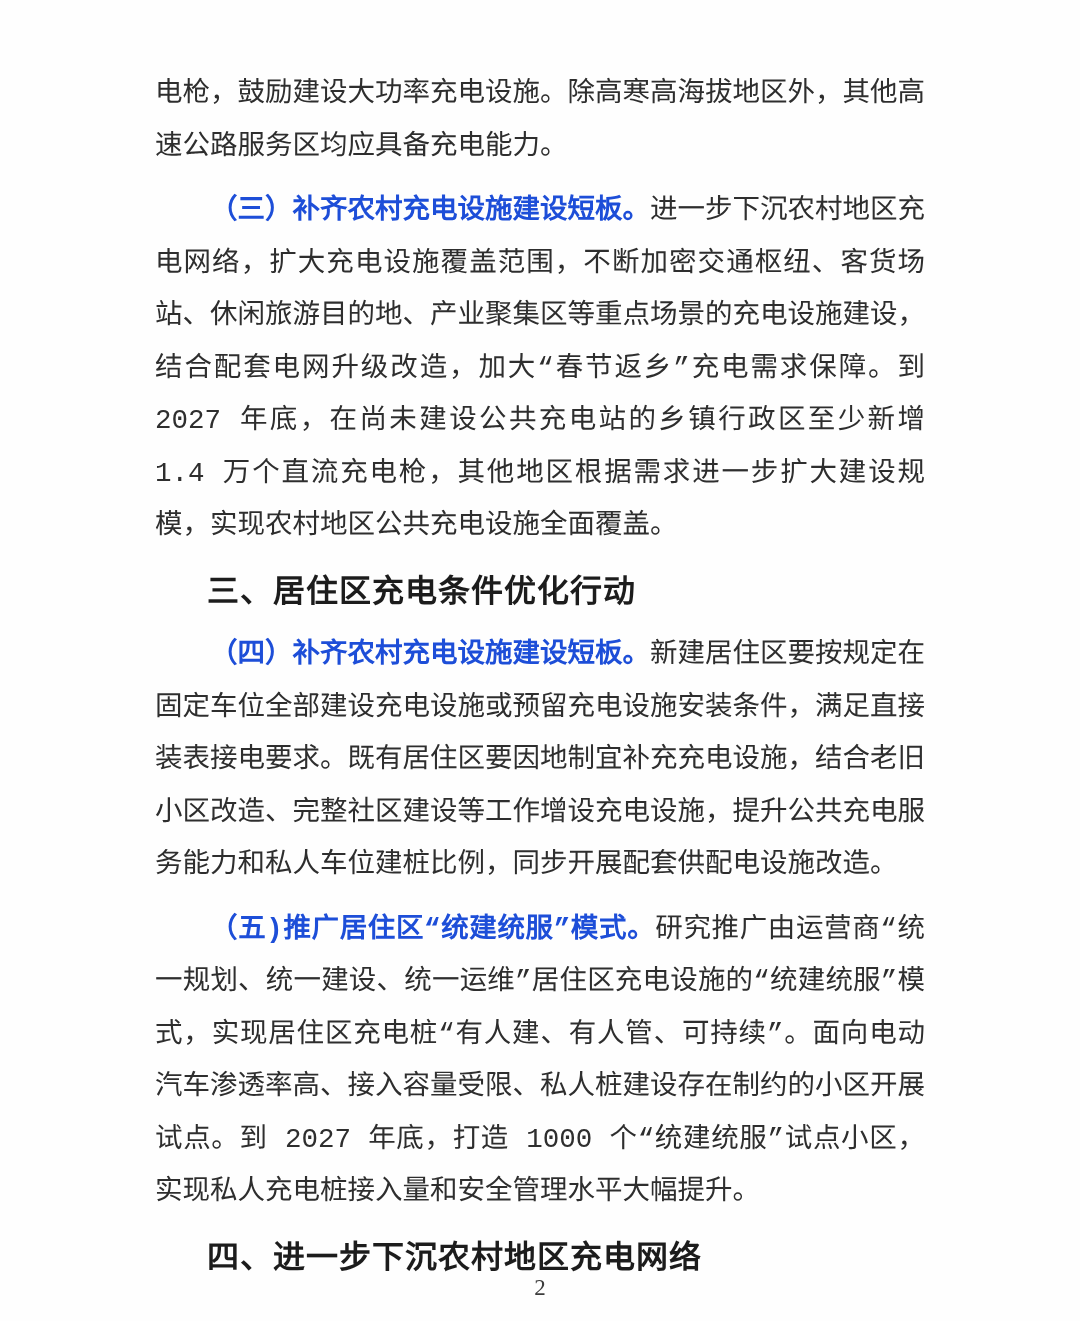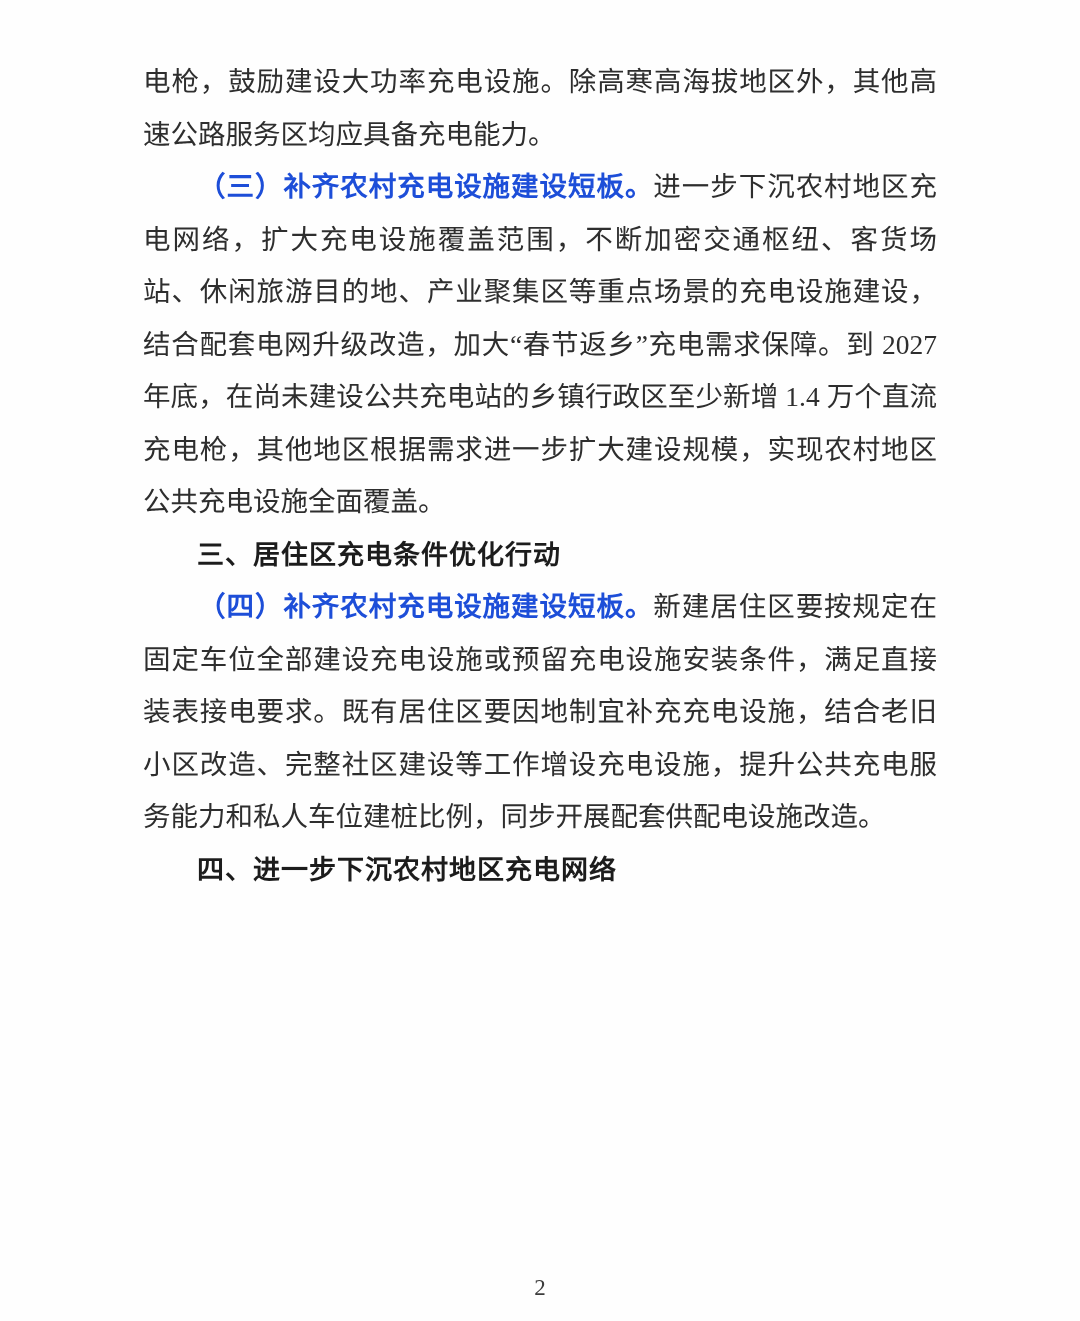--- a/index.html
+++ b/index.html
@@ -20,35 +20,36 @@
     top: 56px;
     left: 143px;
     width: 794px;
     font-family: "Liberation Serif", "DejaVu Serif", serif;
     font-size: 27.5px;
     line-height: 52.5px;
     color: #2e2e2e;
     text-align: justify;
   }
   .para {
-    margin: 0;
+    margin: 12px;
     text-indent: 2em;
+    font-family: Liberation Mono, monospace;
   }
   .para.no-indent {
     text-indent: 0;
   }
   .lead {
     font-weight: bold;
     color: #1d4ed8;
   }
   .heading {
     margin: 0;
     font-family: "Liberation Sans", "DejaVu Sans", sans-serif;
     font-weight: bold;
-    font-size: 27px;
+    font-size: 32px;
     line-height: 52.5px;
     text-indent: 2em;
     text-align: left;
     color: #1c1c1c;
     letter-spacing: 1px;
   }
   .footer {
     position: absolute;
     top: 1268px;
     left: 0;
@@ -62,18 +63,19 @@
 </style>
 </head>
 <body>
 
 <div class="page">
   <main class="doc-body" id="doc-body">
       <p class="para no-indent"><span>电枪，鼓励建设大功率充电设施。除高寒高海拔地区外，其他高速公路服务区均应具备充电能力。</span></p>
       <p class="para"><strong class="lead">（三）补齐农村充电设施建设短板。</strong><span>进一步下沉农村地区充电网络，扩大充电设施覆盖范围，不断加密交通枢纽、客货场站、休闲旅游目的地、产业聚集区等重点场景的充电设施建设，结合配套电网升级改造，加大“春节返乡”充电需求保障。到 2027 年底，在尚未建设公共充电站的乡镇行政区至少新增 1.4 万个直流充电枪，其他地区根据需求进一步扩大建设规模，实现农村地区公共充电设施全面覆盖。</span></p>
       <h2 class="heading">三、居住区充电条件优化行动</h2>
       <p class="para"><strong class="lead">（四）补齐农村充电设施建设短板。</strong><span>新建居住区要按规定在固定车位全部建设充电设施或预留充电设施安装条件，满足直接装表接电要求。既有居住区要因地制宜补充充电设施，结合老旧小区改造、完整社区建设等工作增设充电设施，提升公共充电服务能力和私人车位建桩比例，同步开展配套供配电设施改造。</span></p>
+      <p class="para"><strong class="lead">（五)推广居住区“统建统服”模式。</strong><span>研究推广由运营商“统一规划、统一建设、统一运维”居住区充电设施的“统建统服”模式，实现居住区充电桩“有人建、有人管、可持续”。面向电动汽车渗透率高、接入容量受限、私人桩建设存在制约的小区开展试点。到 2027 年底，打造 1000 个“统建统服”试点小区，实现私人充电桩接入量和安全管理水平大幅提升。</span></p>
       <h2 class="heading">四、进一步下沉农村地区充电网络</h2>
     </main>
   <footer class="footer">
     <span>2</span>
   </footer>
 </div>
 
 </body></html>

